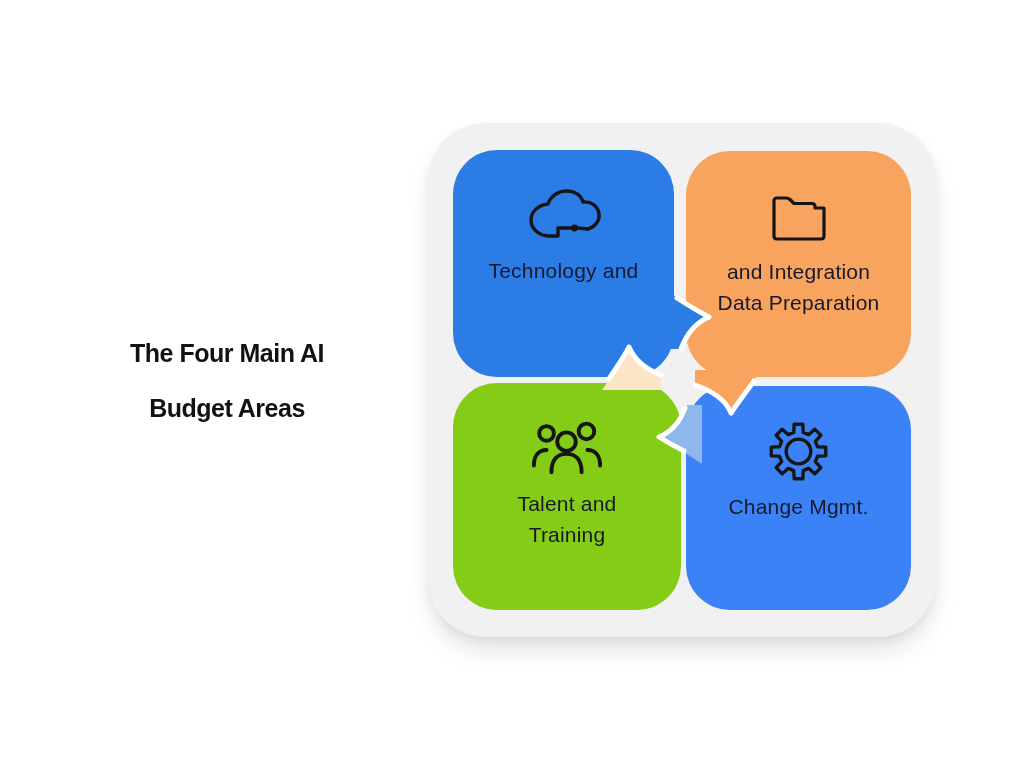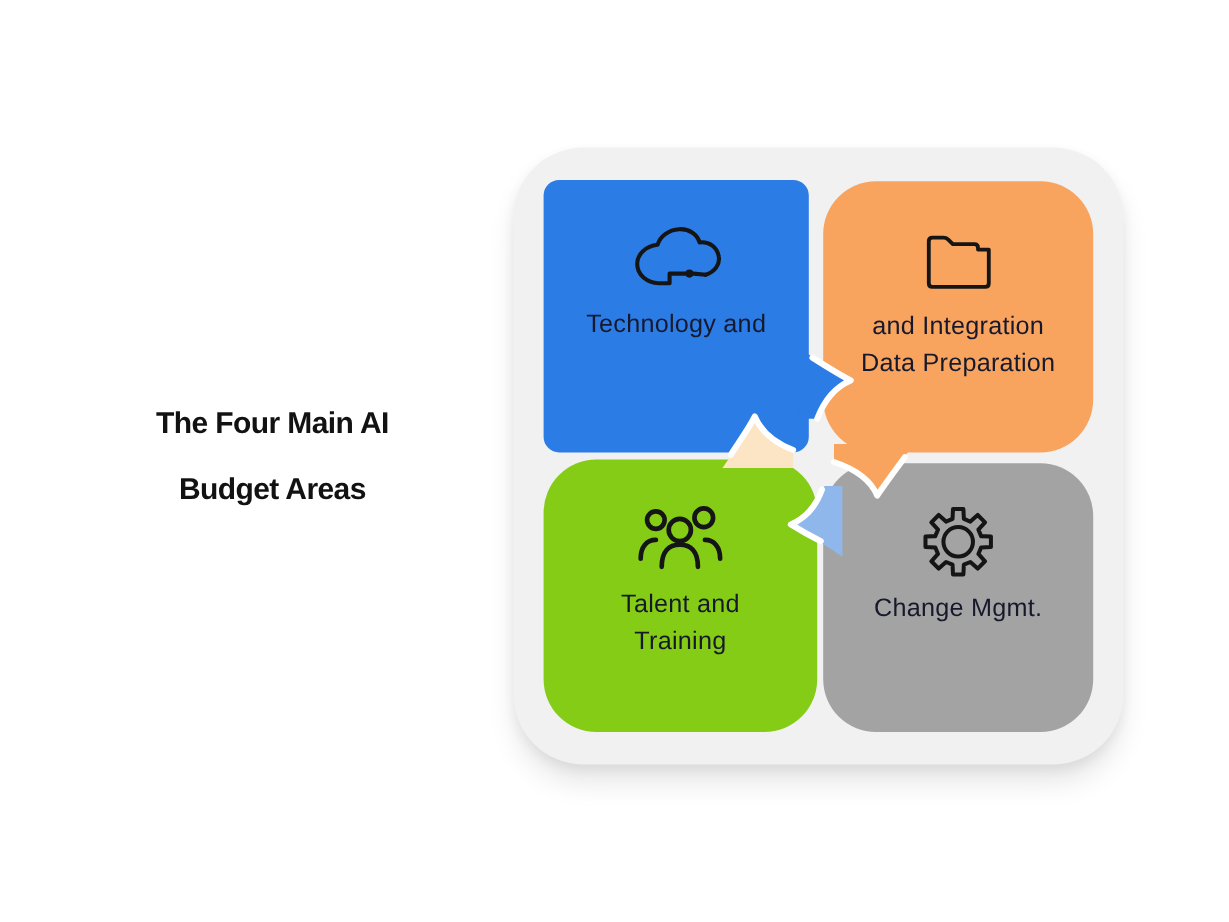--- a/index.html
+++ b/index.html
@@ -45,21 +45,21 @@
 </head>
 <body>
 
 <div class="title">
   <span>The Four Main AI</span>
   <span>Budget Areas</span>
 </div>
 
 <div class="card">
 
-  <div class="bubble b-tl" style="background: rgb(44, 124, 230); border-radius: 13px;">
+  <div class="bubble b-tl" style="background: rgb(44, 124, 230);">
     <div class="icon">
       <svg width="78" height="54" viewBox="0 0 78 54">
         <path class="ic" stroke-width="3.4" d="M63,41 C71,38.5 75,32 74,26 C73,18 66,13 58,14 C56,7 49,2.5 41,3 C32,3.5 25,9 23,16 C13,17 6,24 6,32 C6,41 14,47.5 24,48 L33,48 L33,40 L46,40"></path>
         <circle cx="49.5" cy="40" r="3.4" fill="#151515"></circle>
         <path class="ic" stroke-width="3.4" d="M53,40 L63,41"></path>
       </svg>
     </div>
     <div class="label">
       <span>Technology and</span>
     </div>
@@ -87,21 +87,21 @@
         <path class="ic" stroke-width="4" d="M4,48 C4,38 9,32 17,32"></path>
         <path class="ic" stroke-width="4" d="M59,32 C67,32 72,38 72,48"></path>
       </svg>
     </div>
     <div class="label">
       <span>Talent and</span>
       <span>Training</span>
     </div>
   </div>
 
-  <div class="bubble b-br" style="background: #a3a3a3;">
+  <div class="bubble b-br" style="background: #3b82f6;">
     <div class="icon">
       <svg width="63" height="63" viewBox="0 0 64 64">
         <path class="ic" stroke-width="3.4" d="M51.4,27.2 L59.7,27.6 L59.7,36.4 L51.4,36.8 L49.1,42.3 L54.7,48.5 L48.5,54.7 L42.3,49.1 L36.8,51.4 L36.4,59.7 L27.6,59.7 L27.2,51.4 L21.7,49.1 L15.5,54.7 L9.3,48.5 L14.9,42.3 L12.6,36.8 L4.3,36.4 L4.3,27.6 L12.6,27.2 L14.9,21.7 L9.3,15.5 L15.5,9.3 L21.7,14.9 L27.2,12.6 L27.6,4.3 L36.4,4.3 L36.8,12.6 L42.3,14.9 L48.5,9.3 L54.7,15.5 L49.1,21.7 Z"></path>
         <circle class="ic" stroke-width="3.4" cx="32" cy="32" r="12.5"></circle>
       </svg>
     </div>
     <div class="label">
       <span>Change Mgmt.</span>
     </div>
   </div>

